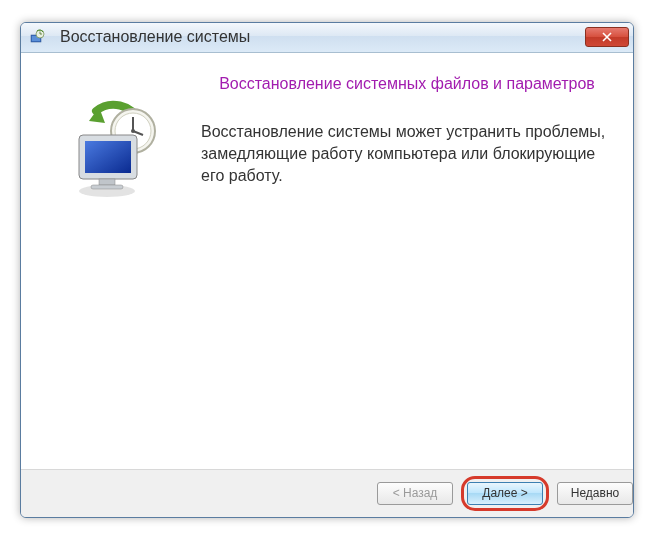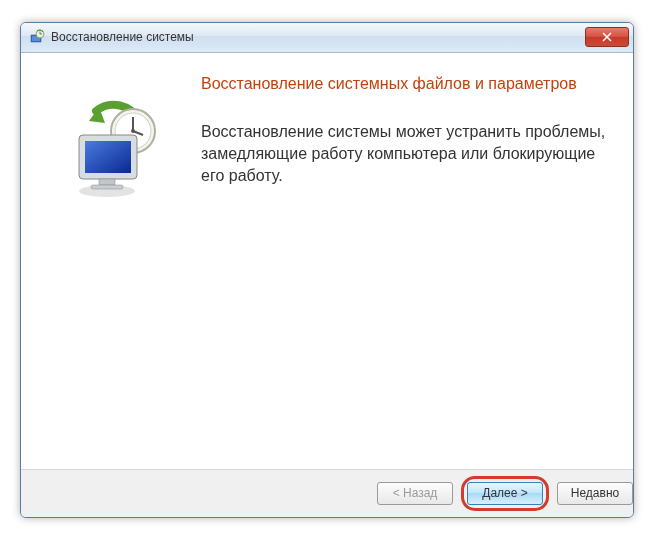--- a/index.html
+++ b/index.html
@@ -36,21 +36,22 @@
     .titlebar-icon {
       width: 16px;
       height: 16px;
       margin-right: 6px;
       position: relative;
     }
     .titlebar-icon svg { width: 16px; height: 16px; }
     .titlebar-text {
       flex: 1;
       color: #333;
-      font-size: 12px;
+      font-size: 16px;
+      margin-left: 9px;
     }
     .close-btn {
       width: 44px;
       height: 20px;
       background: linear-gradient(to bottom, #e67a6f 0%, #d7513f 48%, #c23a28 49%, #cf4836 100%);
       border: 1px solid #8a3020;
       border-radius: 3px;
       display: flex;
       align-items: center;
       justify-content: center;
@@ -75,24 +76,25 @@
     .restore-graphic {
       width: 110px;
       height: 110px;
     }
     .right-col {
       flex: 1;
       padding-left: 10px;
       padding-top: 2px;
     }
     .heading {
-      color: #c2410c;
+      color: #a21caf;
       font-size: 16px;
       font-weight: normal;
       margin-bottom: 28px;
+      text-align: center;
     }
     .para {
       color: #333;
       font-size: 16px;
       line-height: 1.4;
       margin-bottom: 18px;
     }
     .link {
       color: #0066cc;
       text-decoration: none;

